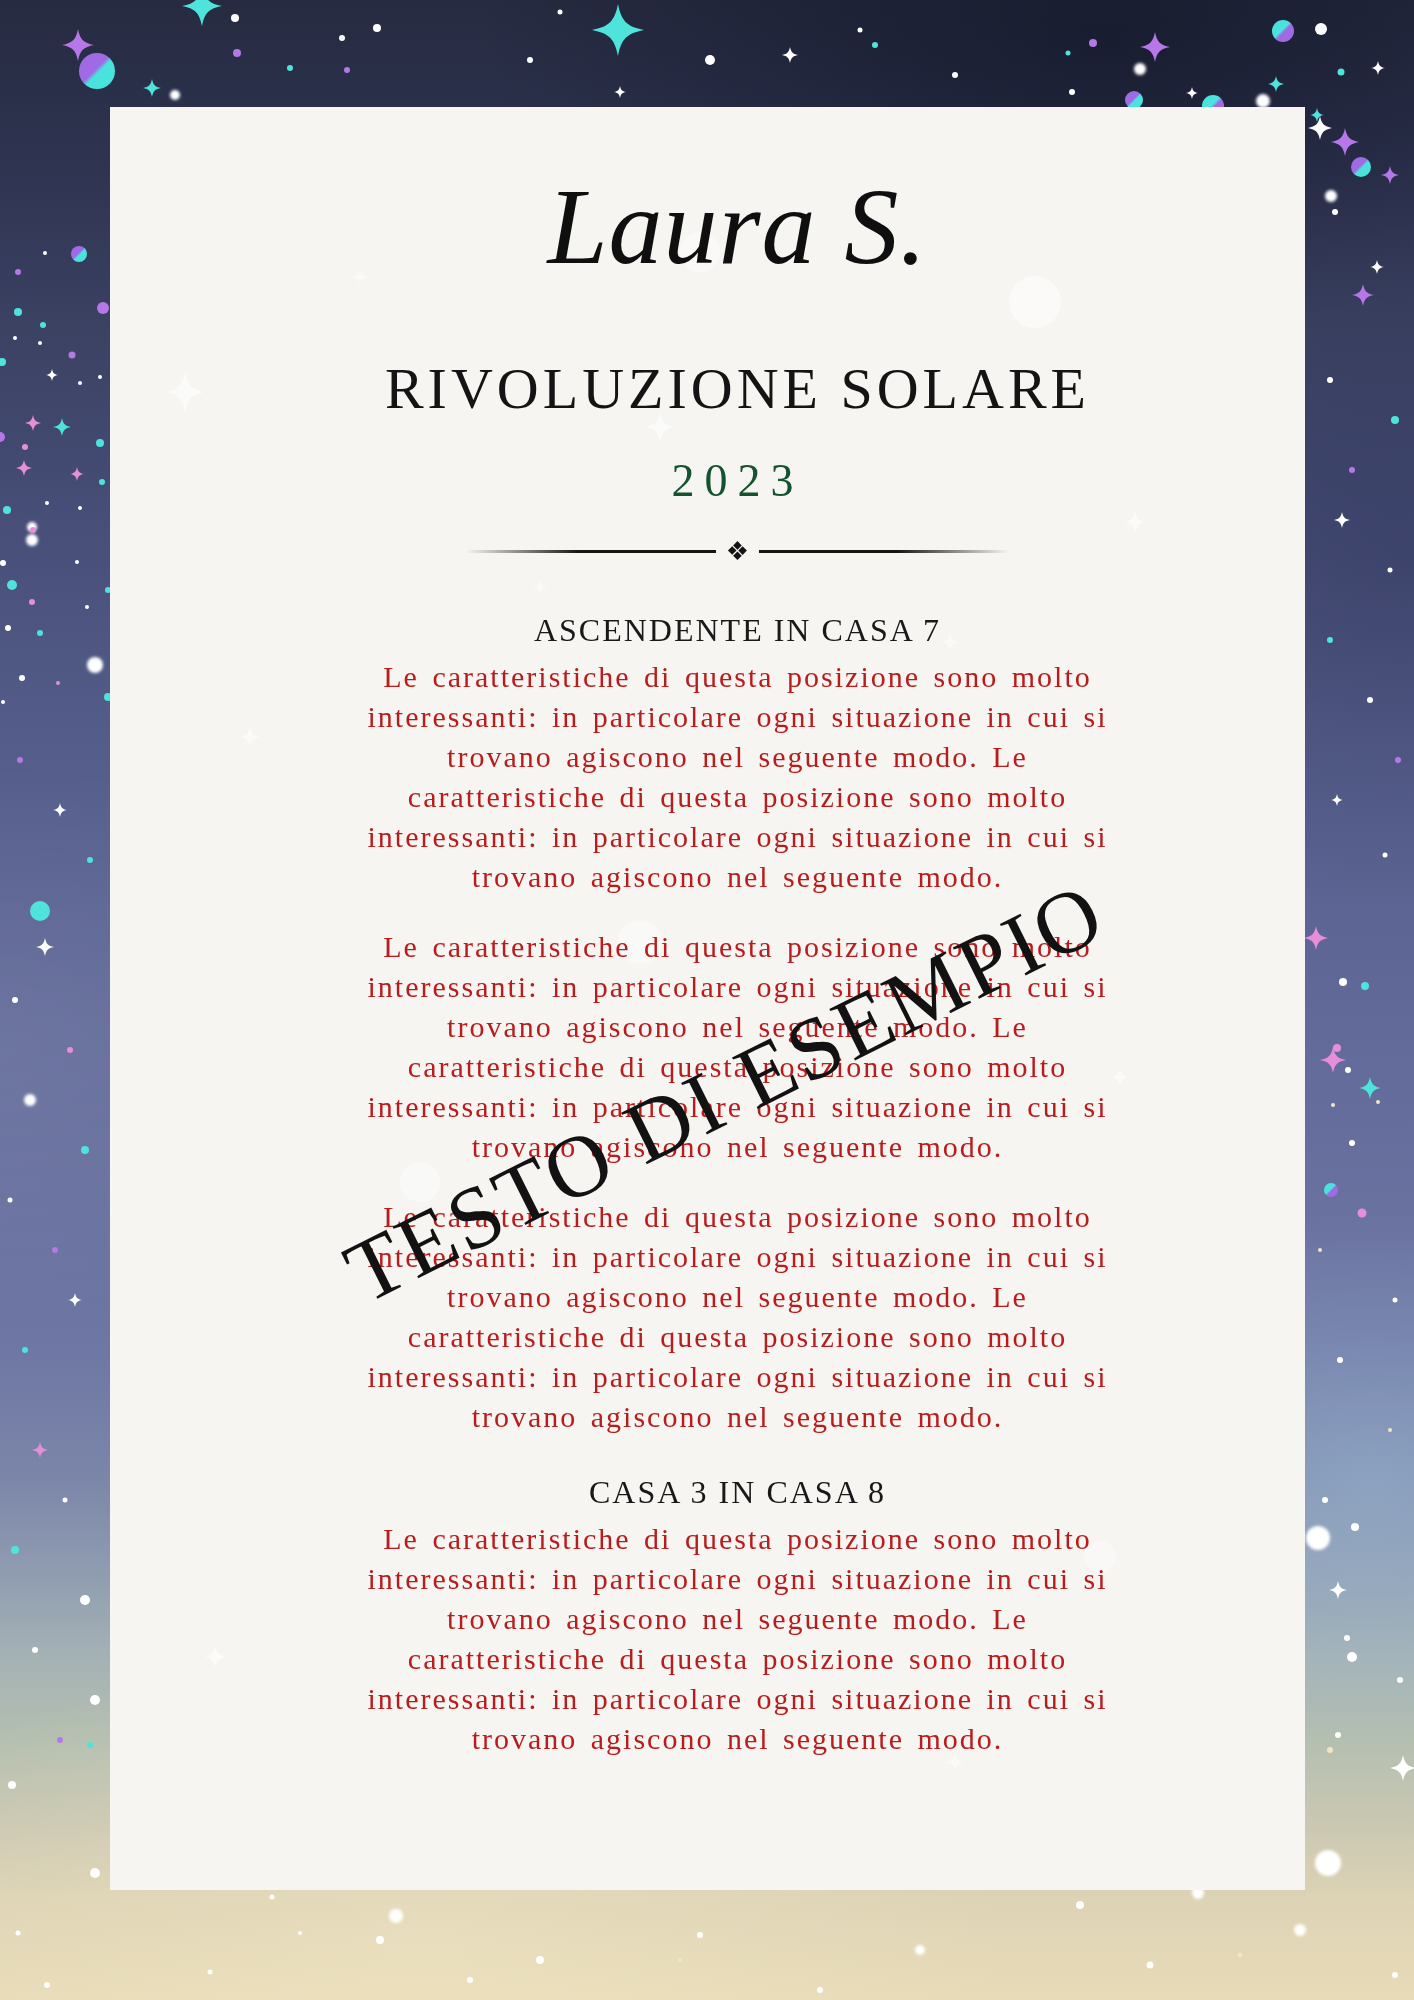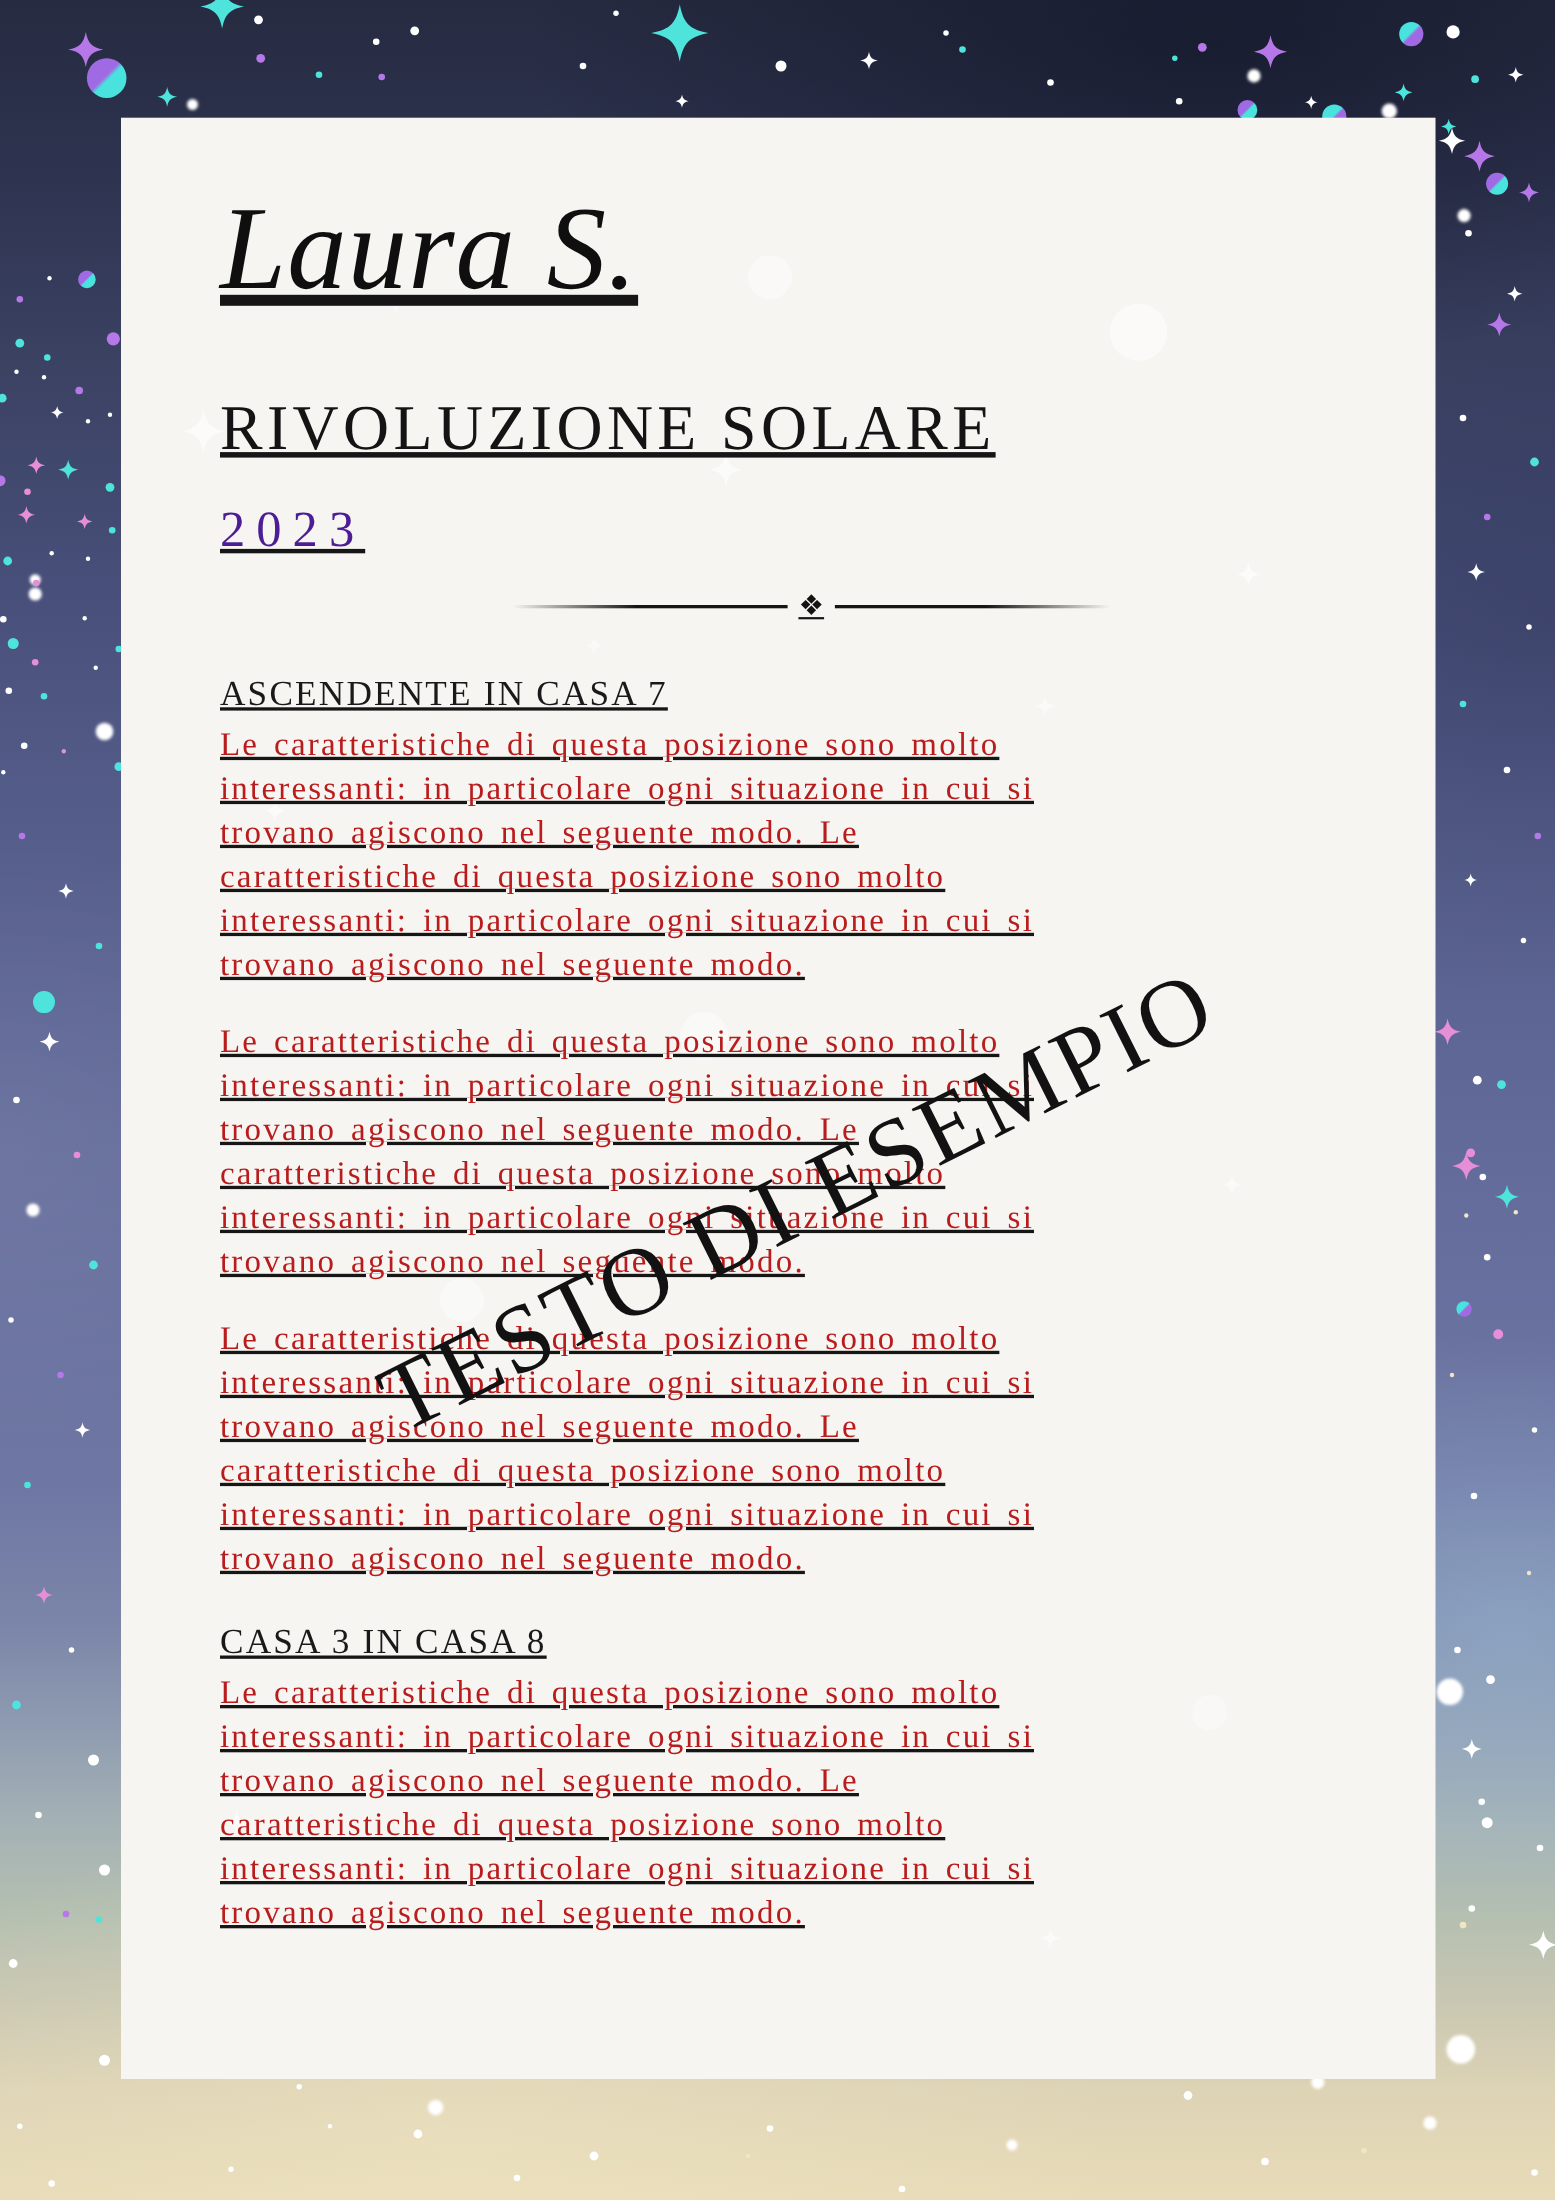--- a/index.html
+++ b/index.html
@@ -19,34 +19,33 @@
         #5d6594 46%,#646c9b 54%,#6a72a0 62%,#6f78a4 68%,#7c86a9 74%,#919eb1 79%,
         #a5b2b4 83%,#b4bfb0 87%,#c9c7b2 91%,#ddd3b5 95%,#e8dbb8 100%);
   }
   svg.stars{position:absolute;inset:0;z-index:1;}
   .card{
     position:absolute;left:110px;top:107px;width:1195px;height:1783px;
     background:#f6f5f2;z-index:2;
   }
   .card svg.carddecor{position:absolute;inset:0;}
   .content{
-    position:relative;z-index:1;color:#161616;
+    position:relative;z-index:1;text-align:center;color:#161616;
     padding:0 30px 0 90px;
-    text-decoration:underline;
   }
   .client-name{
     font:italic 400 108px/1.2 "Liberation Serif",serif;
     margin:55px 0 0;letter-spacing:1px;color:#0f0f0f;
   }
   .report-title{
     font-size:58px;line-height:1.15;font-weight:400;margin:64px 0 0;
     letter-spacing:4px;color:#141414;
   }
   .report-year{
-    font-size:46px;line-height:1.2;margin-top:31px;letter-spacing:10px;color:#4c1d95;
+    font-size:46px;line-height:1.2;margin-top:31px;letter-spacing:10px;color:#14532d;
   }
   .divider{
     display:flex;align-items:center;justify-content:center;gap:10px;
     margin-top:28px;height:30px;
   }
   .dline{width:250px;height:3px;}
   .dline.left{background:linear-gradient(to left,#151515 55%,rgba(21,21,21,0));}
   .dline.right{background:linear-gradient(to right,#151515 55%,rgba(21,21,21,0));}
   .orn{font-family:"DejaVu Sans",sans-serif;font-size:26px;line-height:1;color:#131313;}
   section{margin-top:30px;}

